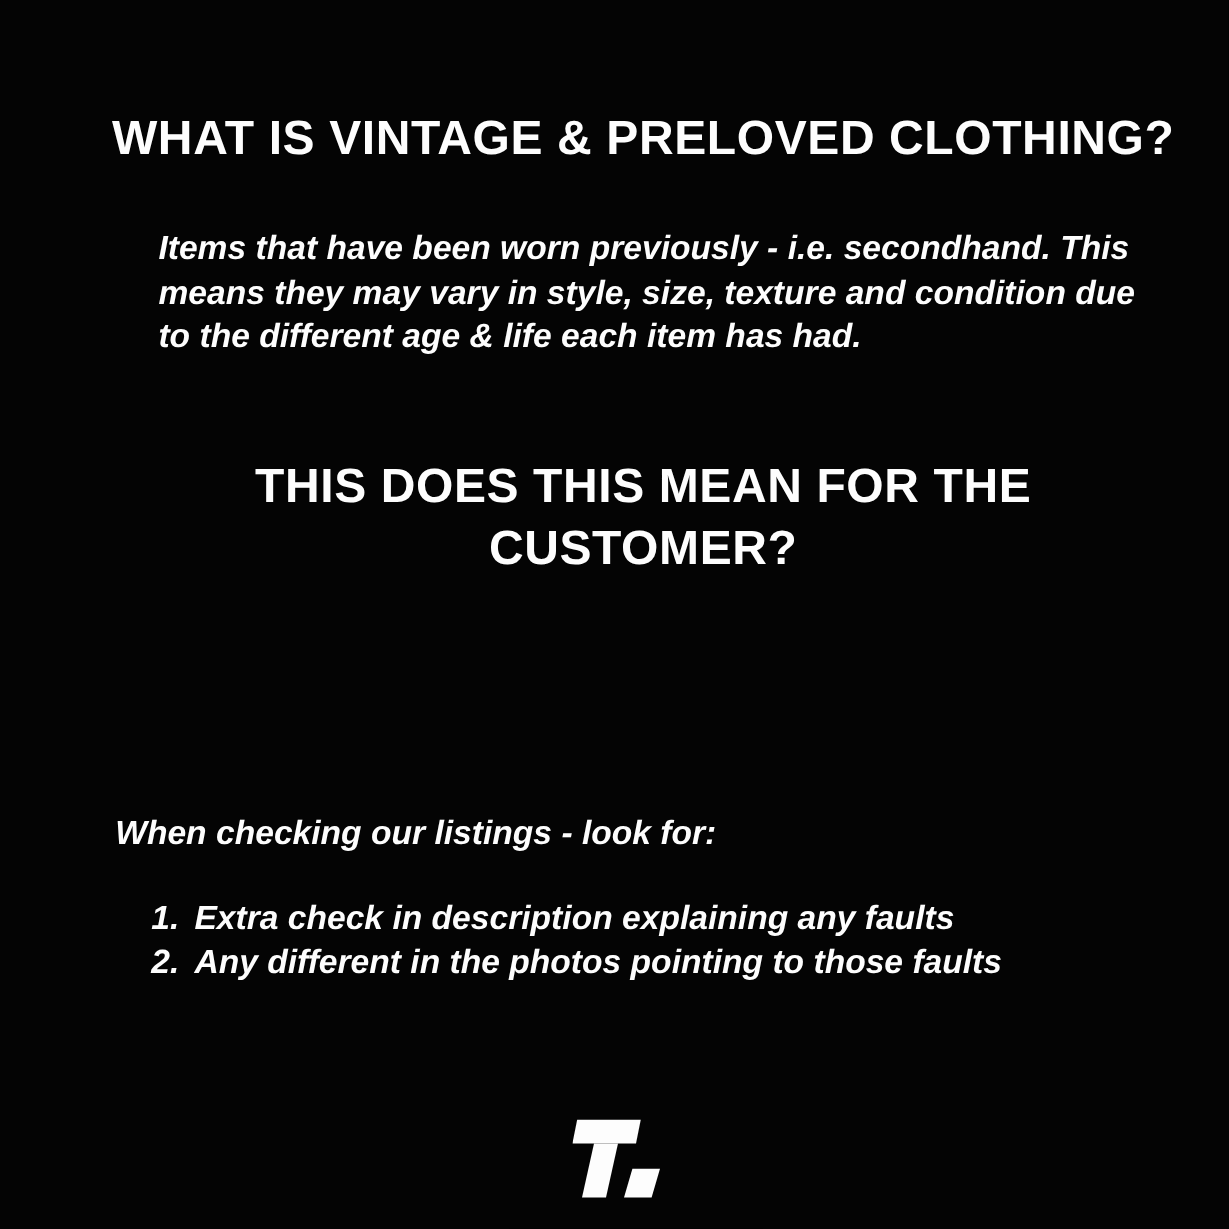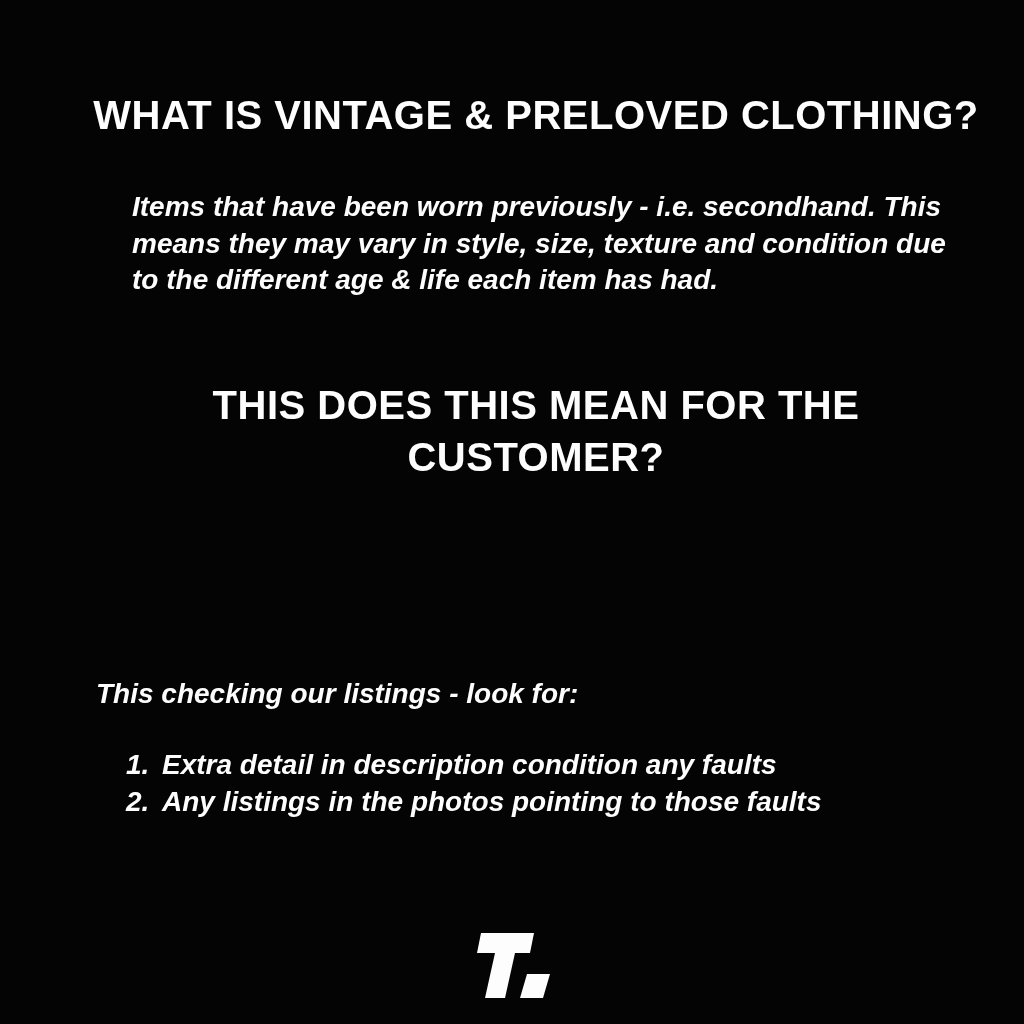--- a/index.html
+++ b/index.html
@@ -79,30 +79,30 @@
   <h1 class="heading main-title">WHAT IS VINTAGE &amp; PRELOVED CLOTHING?</h1>
 
   <p class="body-text intro">Items that have been worn previously - i.e. secondhand. This
 means they may vary in style, size, texture and condition due
 to the different age &amp; life each item has had.</p>
 
   <h2 class="heading sub-title">THIS DOES THIS MEAN FOR THE
 CUSTOMER?</h2>
 
 
-  <p class="body-text lead">This checking our listings - look for:</p>
+  <p class="body-text lead">When checking our listings - look for:</p>
 
   <ol class="checklist">
     <li class="check-item">
       <span class="num">1.</span>
-      <span class="txt">Extra detail in description condition any faults</span>
+      <span class="txt">Extra check in description explaining any faults</span>
     </li>
     <li class="check-item">
       <span class="num">2.</span>
-      <span class="txt">Any listings in the photos pointing to those faults</span>
+      <span class="txt">Any different in the photos pointing to those faults</span>
     </li>
   </ol>
 
   <div class="logo" role="img" aria-label="T.">
     <svg width="76" height="68" viewBox="0 0 76 68" xmlns="http://www.w3.org/2000/svg">
       <g fill="#fdfdfd">
         <polygon points="4,0 57,0 53,20 0,20"></polygon>
         <polygon points="18,20 38,20 28,65 8,65"></polygon>
         <polygon points="50,41 73,41 66,65 43,65"></polygon>
       </g>

